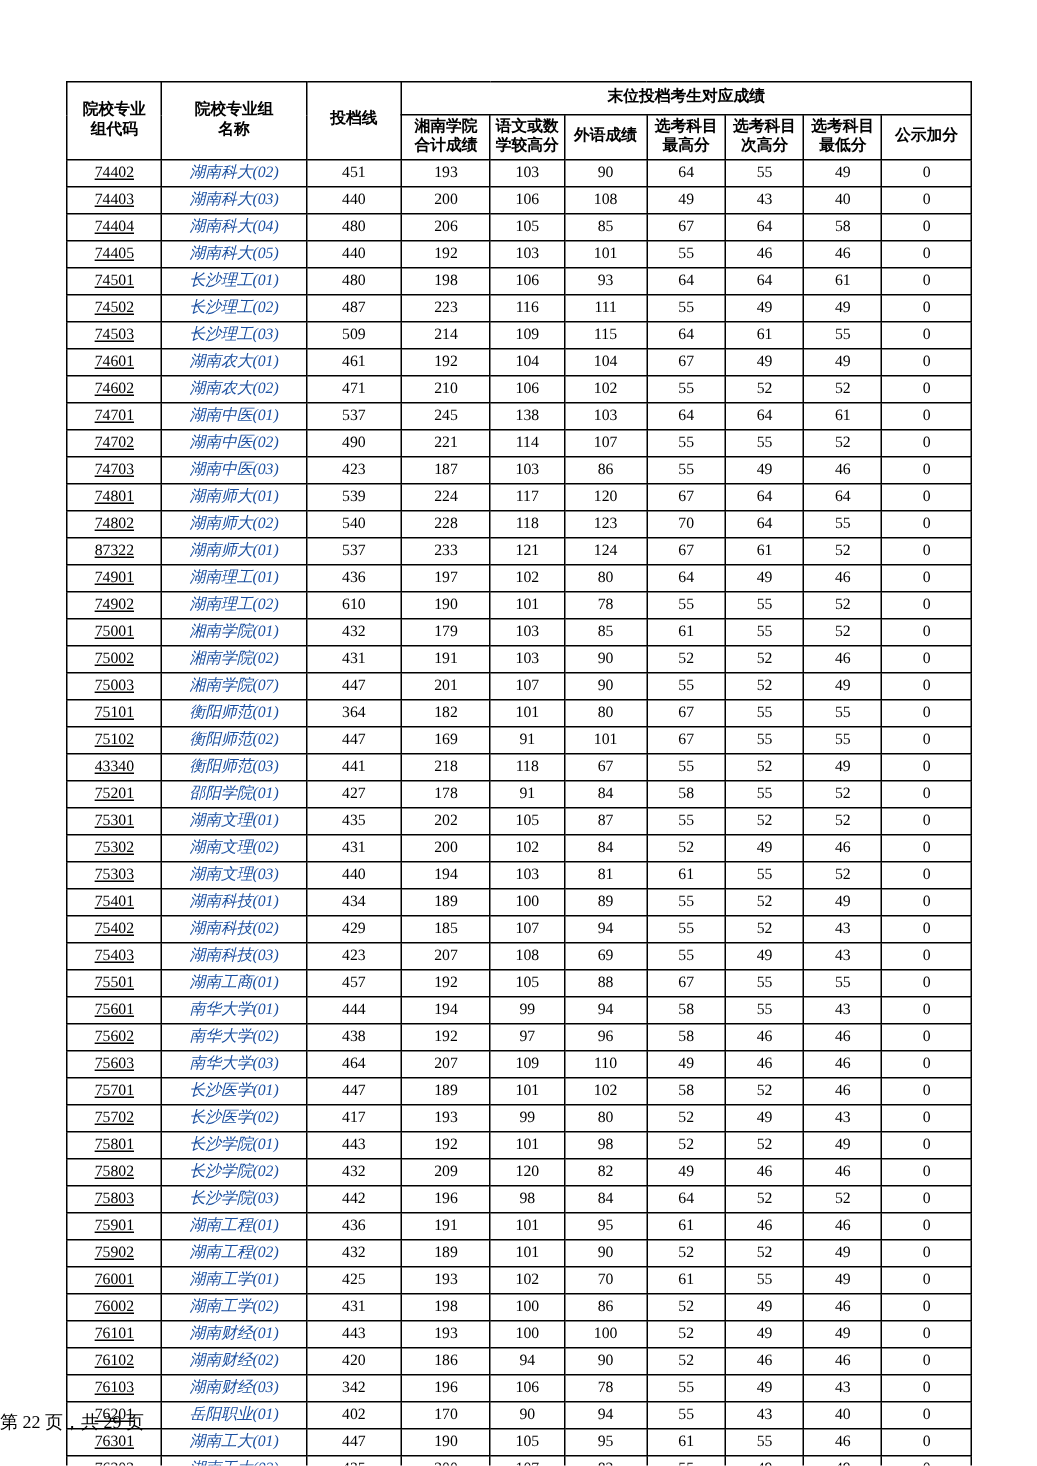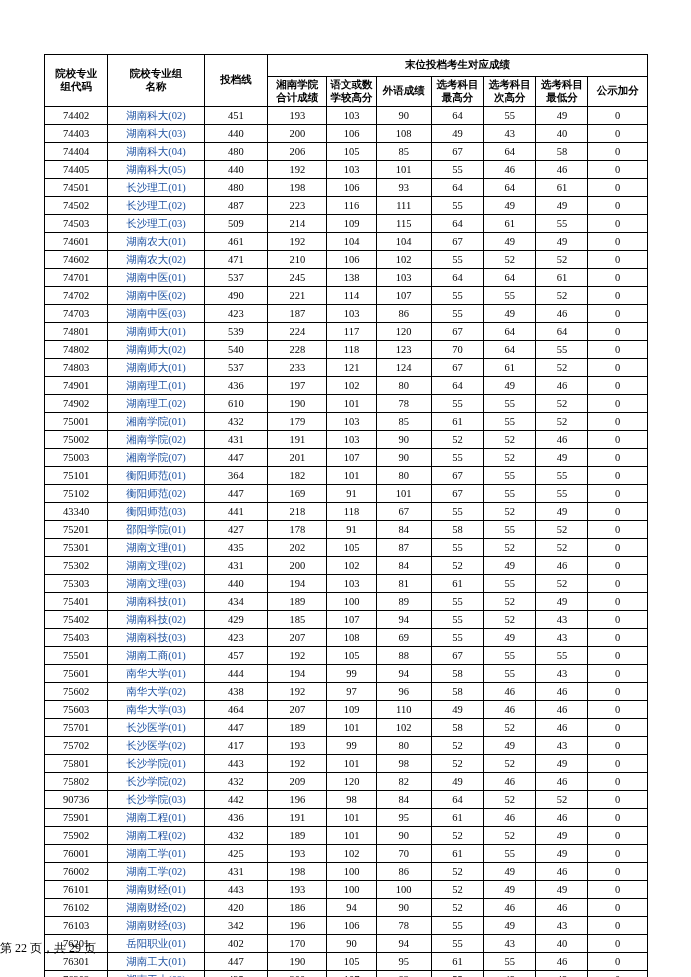--- a/index.html
+++ b/index.html
@@ -46,24 +46,26 @@
   table.score-table thead th {
     font-size: 10.5px;
     line-height: 1.2;
     padding: 2px 1px;
   }
   .hdr-two-line span {
     display: block;
   }
   td.col-code {
     font-size: 11px;
+    text-decoration: underline;
   }
   td.col-name {
     font-size: 11px;
     color: #1a4fa0;
+    font-style: italic;
   }
   td.col-num {
     font-size: 11px;
   }
   .footer {
     position: absolute;
     left: 0;
     top: 940px;
     width: 691px;
     font-size: 12px;
@@ -290,21 +292,21 @@
             <td class="col-num">540</td>
             <td class="col-num">228</td>
             <td class="col-num">118</td>
             <td class="col-num">123</td>
             <td class="col-num">70</td>
             <td class="col-num">64</td>
             <td class="col-num">55</td>
             <td class="col-num">0</td>
           </tr>
           <tr>
-            <td class="col-code">74803</td>
+            <td class="col-code">87322</td>
             <td class="col-name">湖南师大(01)</td>
             <td class="col-num">537</td>
             <td class="col-num">233</td>
             <td class="col-num">121</td>
             <td class="col-num">124</td>
             <td class="col-num">67</td>
             <td class="col-num">61</td>
             <td class="col-num">52</td>
             <td class="col-num">0</td>
           </tr>
@@ -578,21 +580,21 @@
             <td class="col-num">432</td>
             <td class="col-num">209</td>
             <td class="col-num">120</td>
             <td class="col-num">82</td>
             <td class="col-num">49</td>
             <td class="col-num">46</td>
             <td class="col-num">46</td>
             <td class="col-num">0</td>
           </tr>
           <tr>
-            <td class="col-code">90736</td>
+            <td class="col-code">75803</td>
             <td class="col-name">长沙学院(03)</td>
             <td class="col-num">442</td>
             <td class="col-num">196</td>
             <td class="col-num">98</td>
             <td class="col-num">84</td>
             <td class="col-num">64</td>
             <td class="col-num">52</td>
             <td class="col-num">52</td>
             <td class="col-num">0</td>
           </tr>

